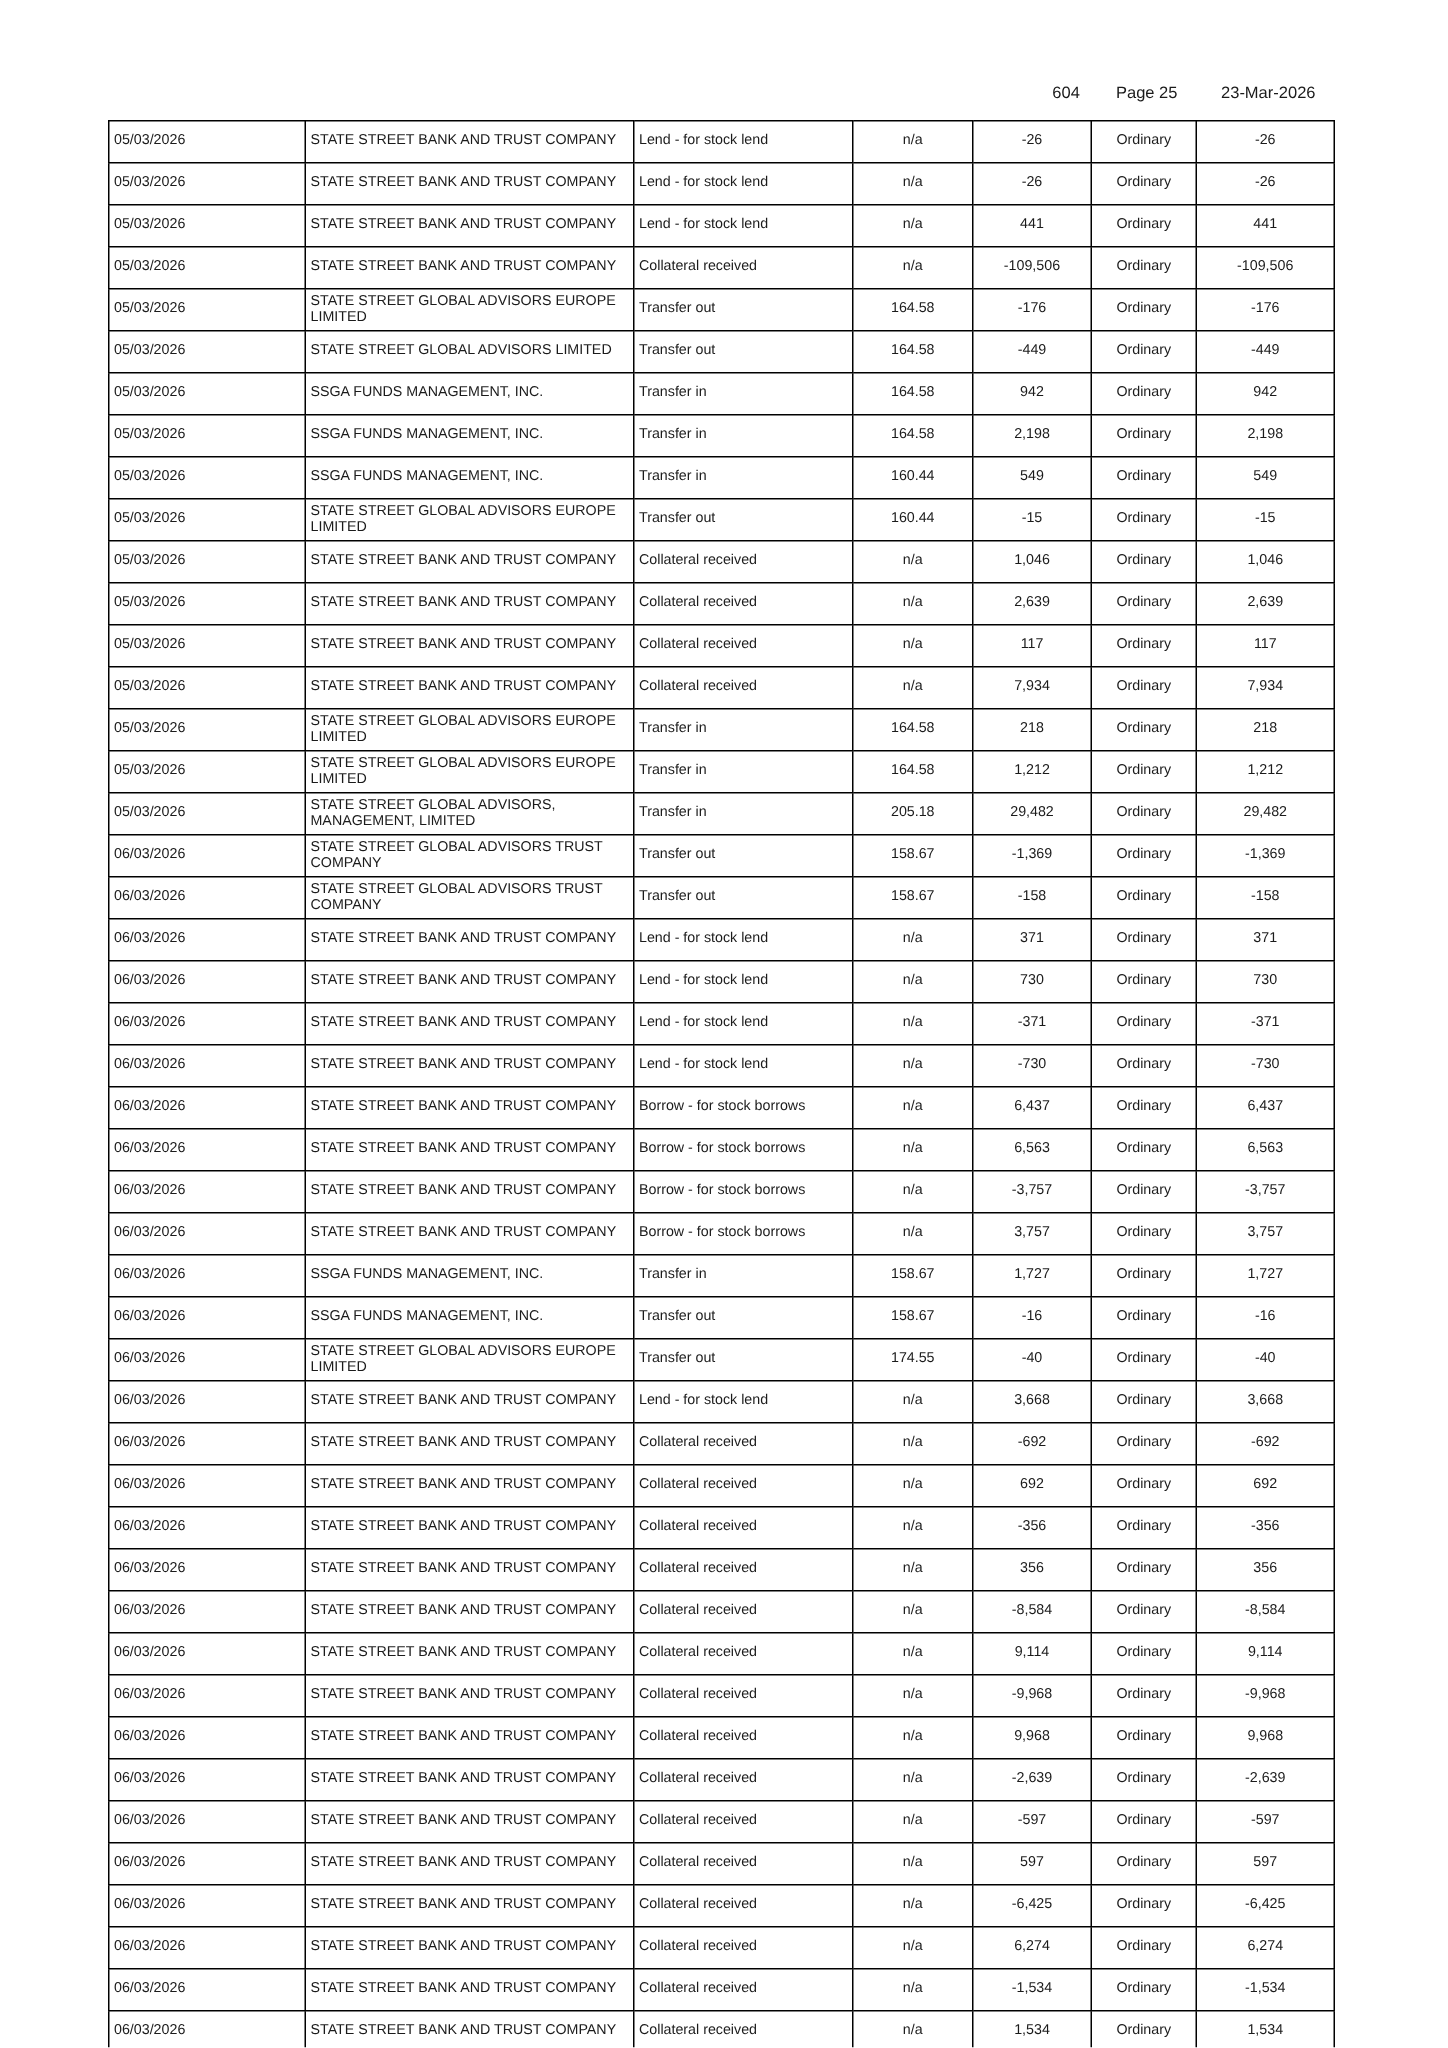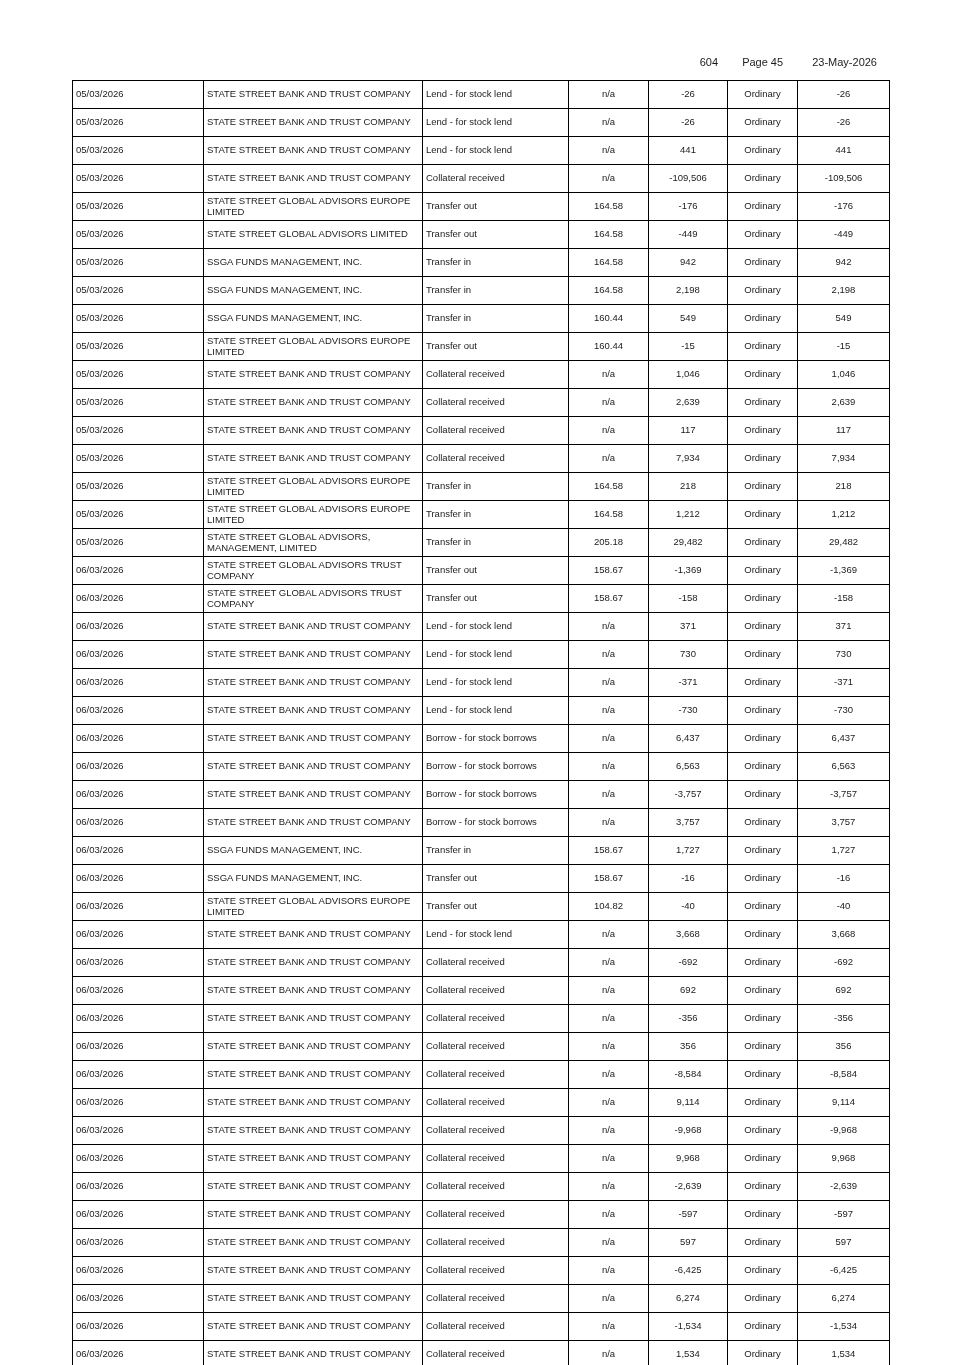--- a/index.html
+++ b/index.html
@@ -51,22 +51,22 @@
   td.c0, td.c1, td.c2 { text-align: left; }
   td.c3, td.c4, td.c5, td.c6 { text-align: center; padding: 1px 2px; }
 </style>
 </head>
 <body>
 
 <div class="page">
 
   <div class="page-header">
     <span class="seg">604</span>
-    <span class="seg">Page 45</span>
-    <span class="seg date-seg">23-May-2026</span>
+    <span class="seg">Page 25</span>
+    <span class="seg date-seg">23-Mar-2026</span>
   </div>
 
   <table class="tx-table">
     <colgroup>
       <col style="width:131px">
       <col style="width:219px">
       <col style="width:146px">
       <col style="width:80px">
       <col style="width:79px">
       <col style="width:70px">
@@ -331,21 +331,21 @@
           <td class="c2">Transfer out</td>
           <td class="c3">158.67</td>
           <td class="c4">-16</td>
           <td class="c5">Ordinary</td>
           <td class="c6">-16</td>
         </tr>
         <tr>
           <td class="c0">06/03/2026</td>
           <td class="c1">STATE STREET GLOBAL ADVISORS EUROPE LIMITED</td>
           <td class="c2">Transfer out</td>
-          <td class="c3">104.82</td>
+          <td class="c3">174.55</td>
           <td class="c4">-40</td>
           <td class="c5">Ordinary</td>
           <td class="c6">-40</td>
         </tr>
         <tr>
           <td class="c0">06/03/2026</td>
           <td class="c1">STATE STREET BANK AND TRUST COMPANY</td>
           <td class="c2">Lend - for stock lend</td>
           <td class="c3">n/a</td>
           <td class="c4">3,668</td>

